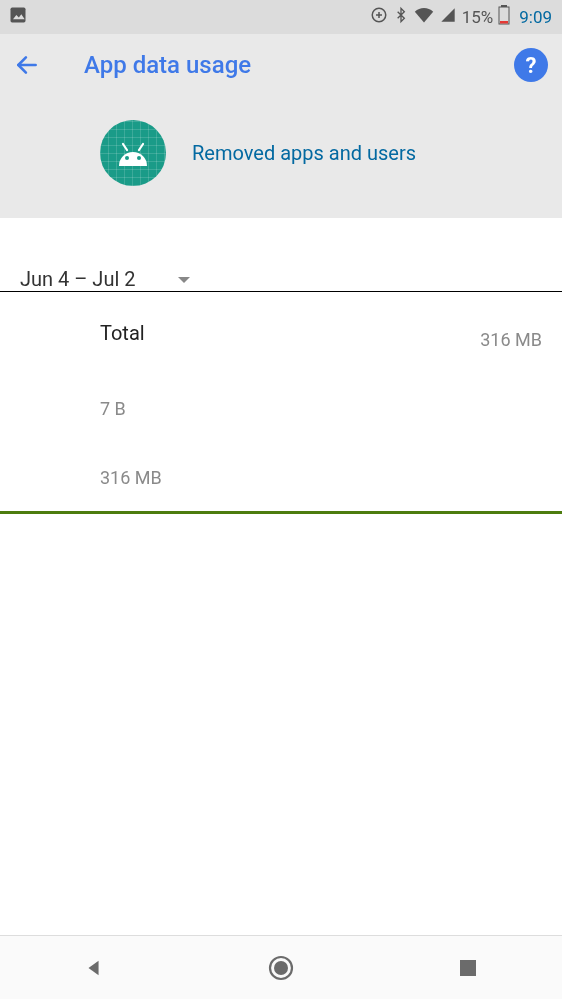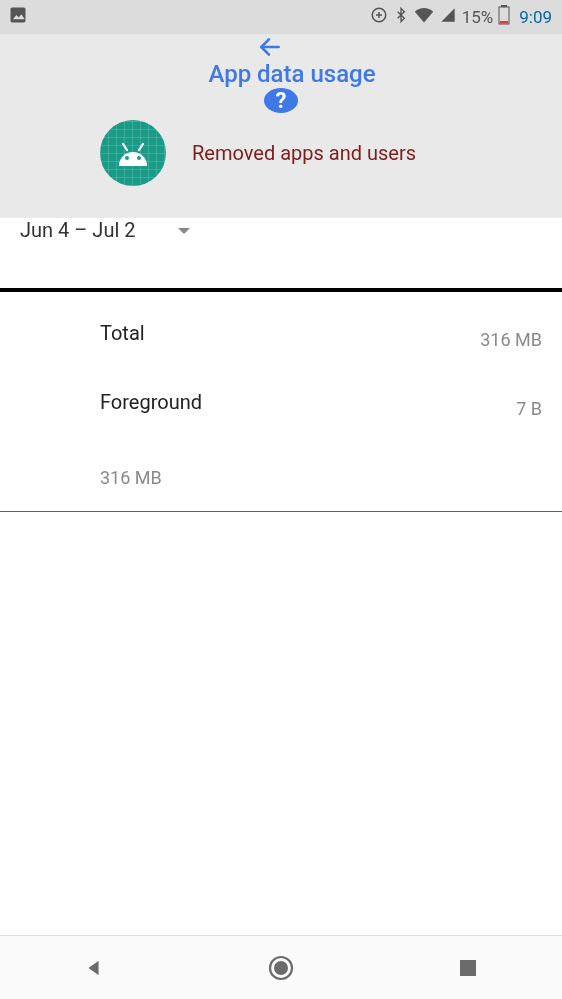--- a/index.html
+++ b/index.html
@@ -26,22 +26,21 @@
     }
     .status-left { display: flex; align-items: center; }
     .status-right { display: flex; align-items: center; gap: 5px; }
     .status-right .time { margin-left: 4px; color:#0369a1; }
     
     .header-area { background: #e9e9e9; }
     .appbar {
       display: flex;
       align-items: center;
       height: 62px;
-      padding: 0 30px;
-      flex-direction: column;
+      padding: 0 14px;
     }
     .back-btn {
       width: 48px;
       display: flex;
       align-items: center;
       justify-content: flex-start;
     }
     .title {
       flex: 1;
       font-size: 24px;
@@ -79,43 +78,43 @@
       justify-content: center;
     }
     .app-icon::before {
       content: "";
       position: absolute;
       inset: 0;
       background-image:
         repeating-linear-gradient(0deg, rgba(255,255,255,0.15) 0 1px, transparent 1px 8px),
         repeating-linear-gradient(90deg, rgba(255,255,255,0.15) 0 1px, transparent 1px 8px);
     }
-    .app-name { font-size: 20px; color: #7f1d1d; }
+    .app-name { font-size: 20px; color: #0369a1; }
     
     .content { background: #fff; flex: 1 0 auto; }
     .date-row {
       display: flex;
-      align-items: flex-start;
+      align-items: flex-end;
       height: 74px;
       padding: 0 20px;
       font-size: 20px;
       color: #333;
-      border-bottom: 4px solid #000000;
+      border-bottom: 1px solid #000000;
       gap: 42px;
     }
     .stat-row {
       display: flex;
       align-items: center;
       justify-content: space-between;
       height: 69px;
       padding: 0 20px 0 100px;
     }
     .stat-label { font-size: 20px; color: #222; }
     .stat-value { font-size: 18px; color: #8a8a8a; margin-top: 13px; }
-    .stats-block { padding-top: 6px; border-bottom: 1px solid #4d7c0f; padding-bottom:6px; }
+    .stats-block { padding-top: 6px; border-bottom: 3px solid #4d7c0f; padding-bottom:6px; }
     
     .navbar {
       height: 64px;
       border-top: 1px solid #ddd;
       display: flex;
       align-items: center;
       justify-content: space-around;
       background: #fafafa;
     }
     .nav-btn { width: 80px; display:flex; align-items:center; justify-content:center; }
@@ -203,21 +202,20 @@
           <path d="M1 1l6 6 6-6z" fill="#888"></path>
         </svg>
     </span>
   </div>
   <div class="stats-block">
     <div class="stat-row">
       <span class="stat-label">Total</span>
       <span class="stat-value">316 MB</span>
     </div>
     <div class="stat-row">
-      <span class="stat-label">Foreground</span>
       <span class="stat-value">7 B</span>
     </div>
     <div class="stat-row">
       <span class="stat-value">316 MB</span>
     </div>
   </div>
 </div>
 
 <div class="blank"></div>
 

